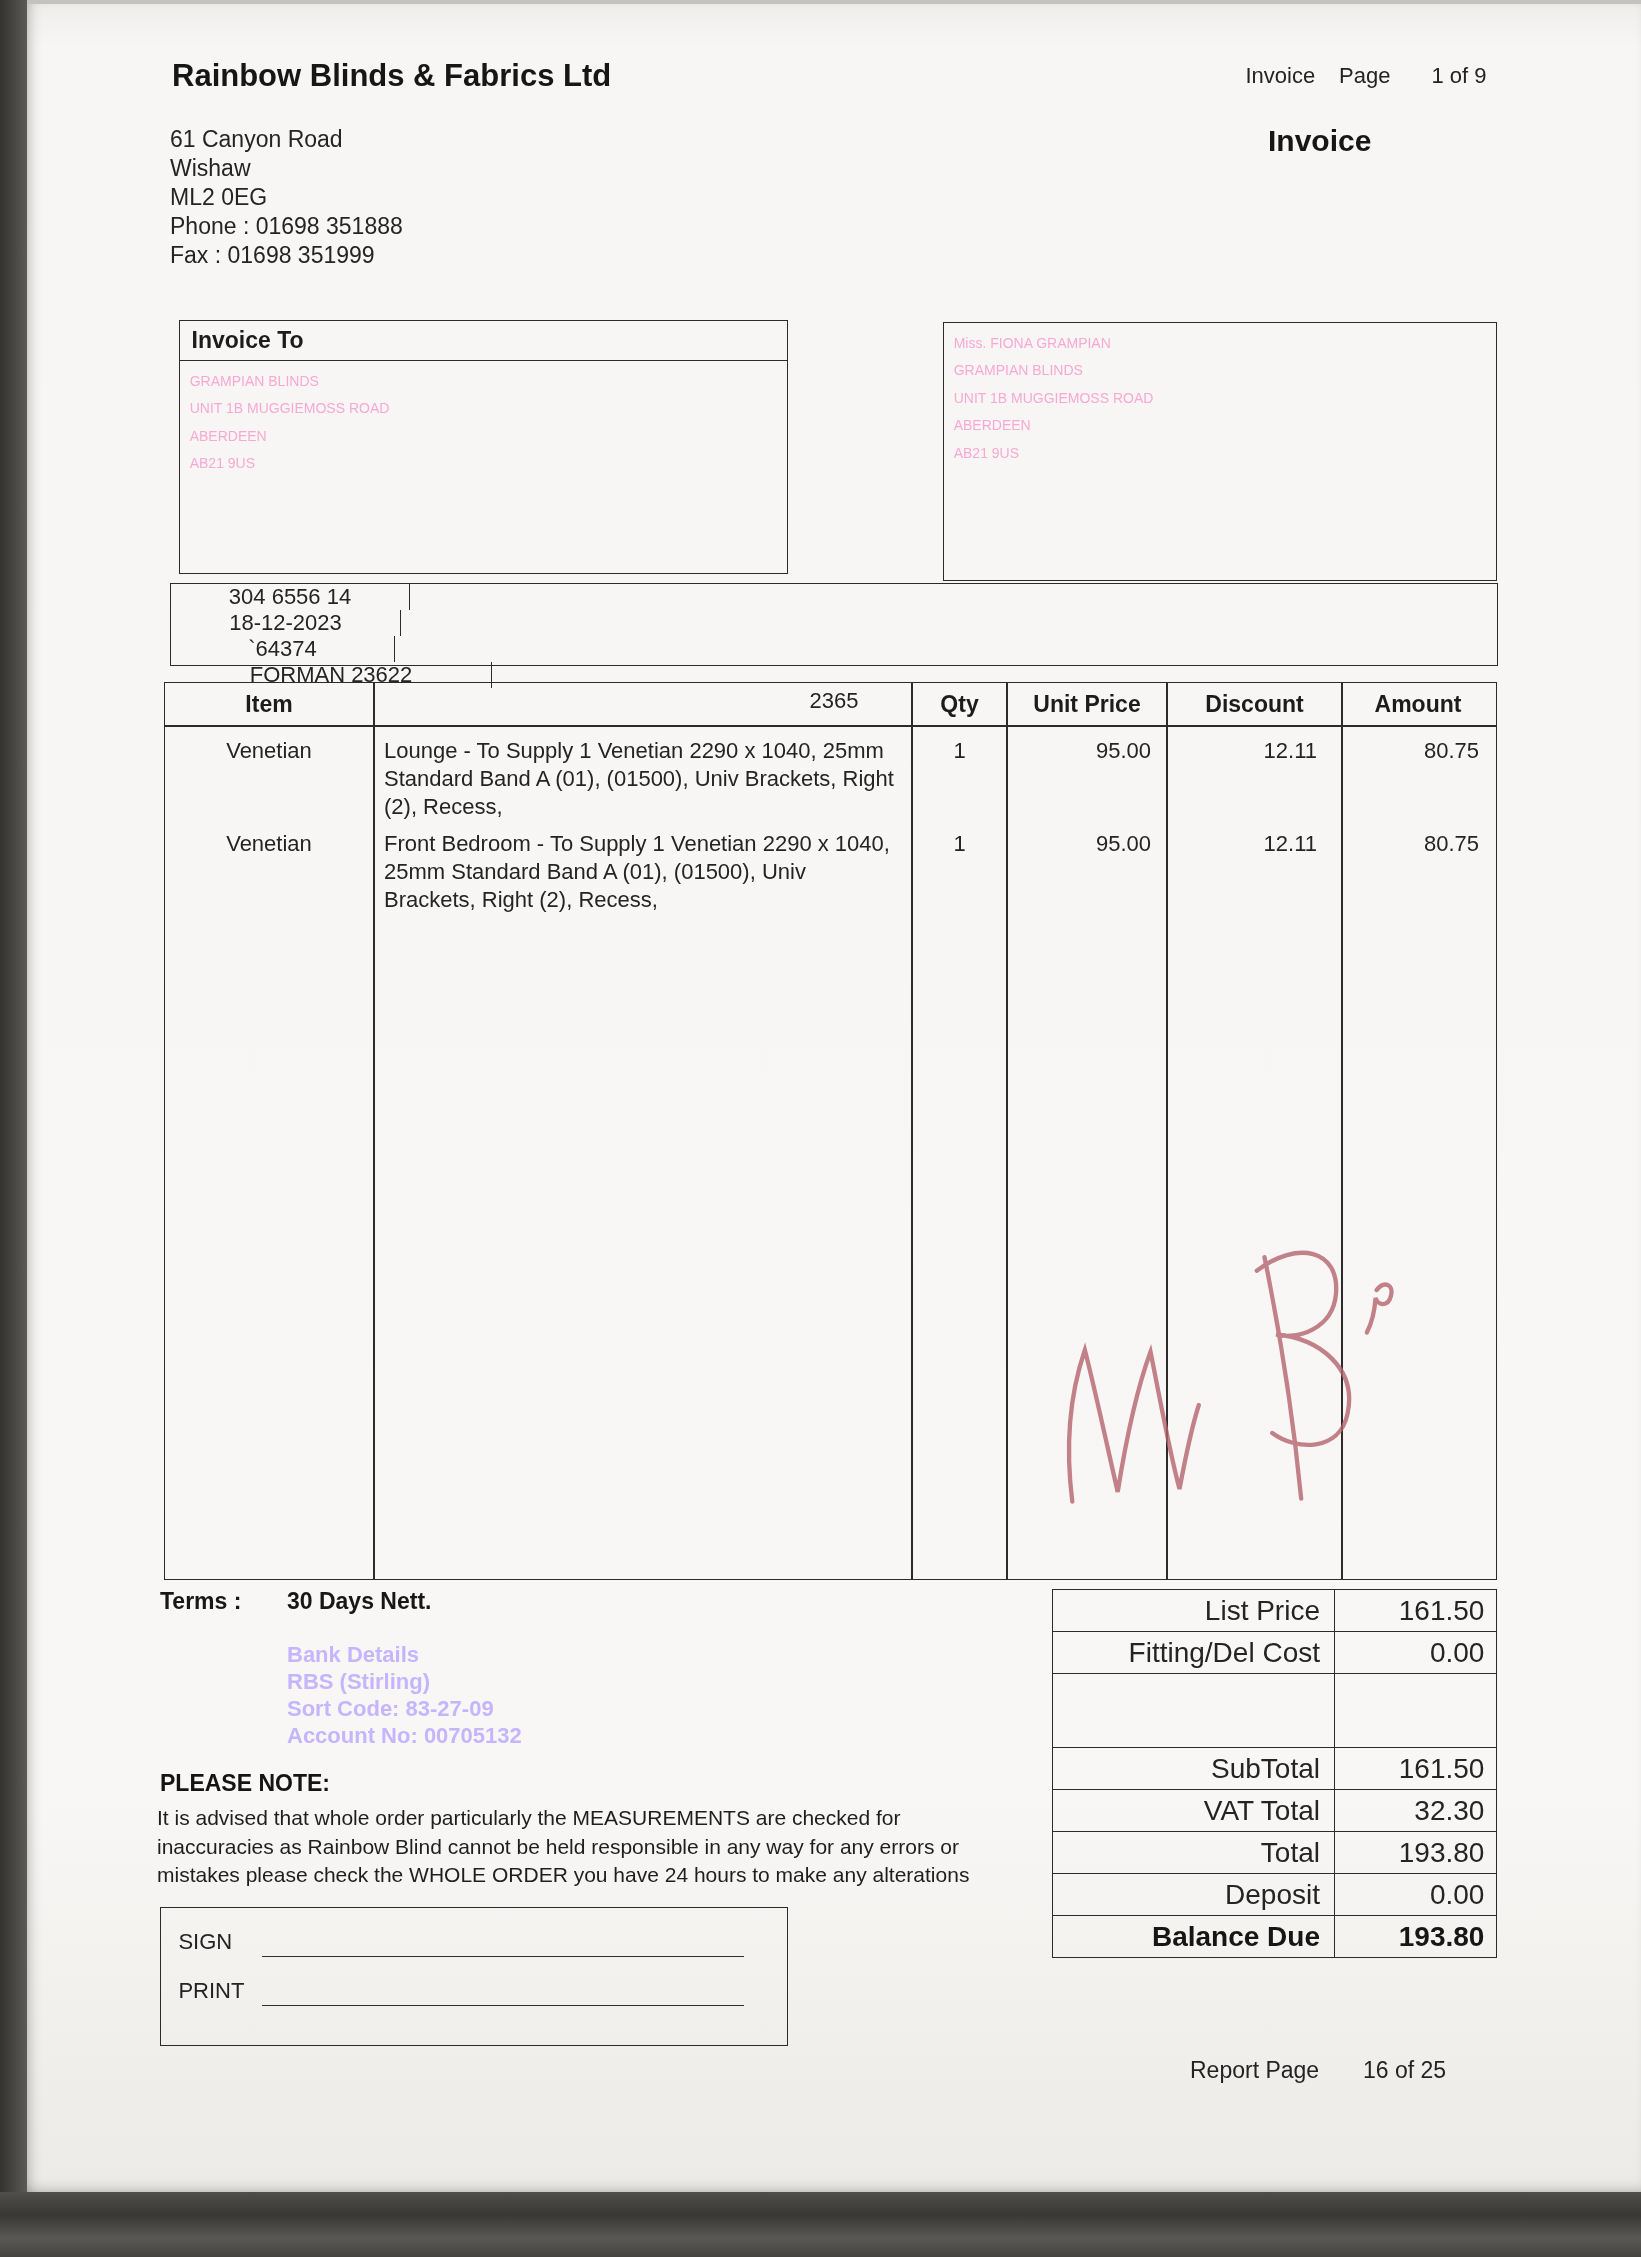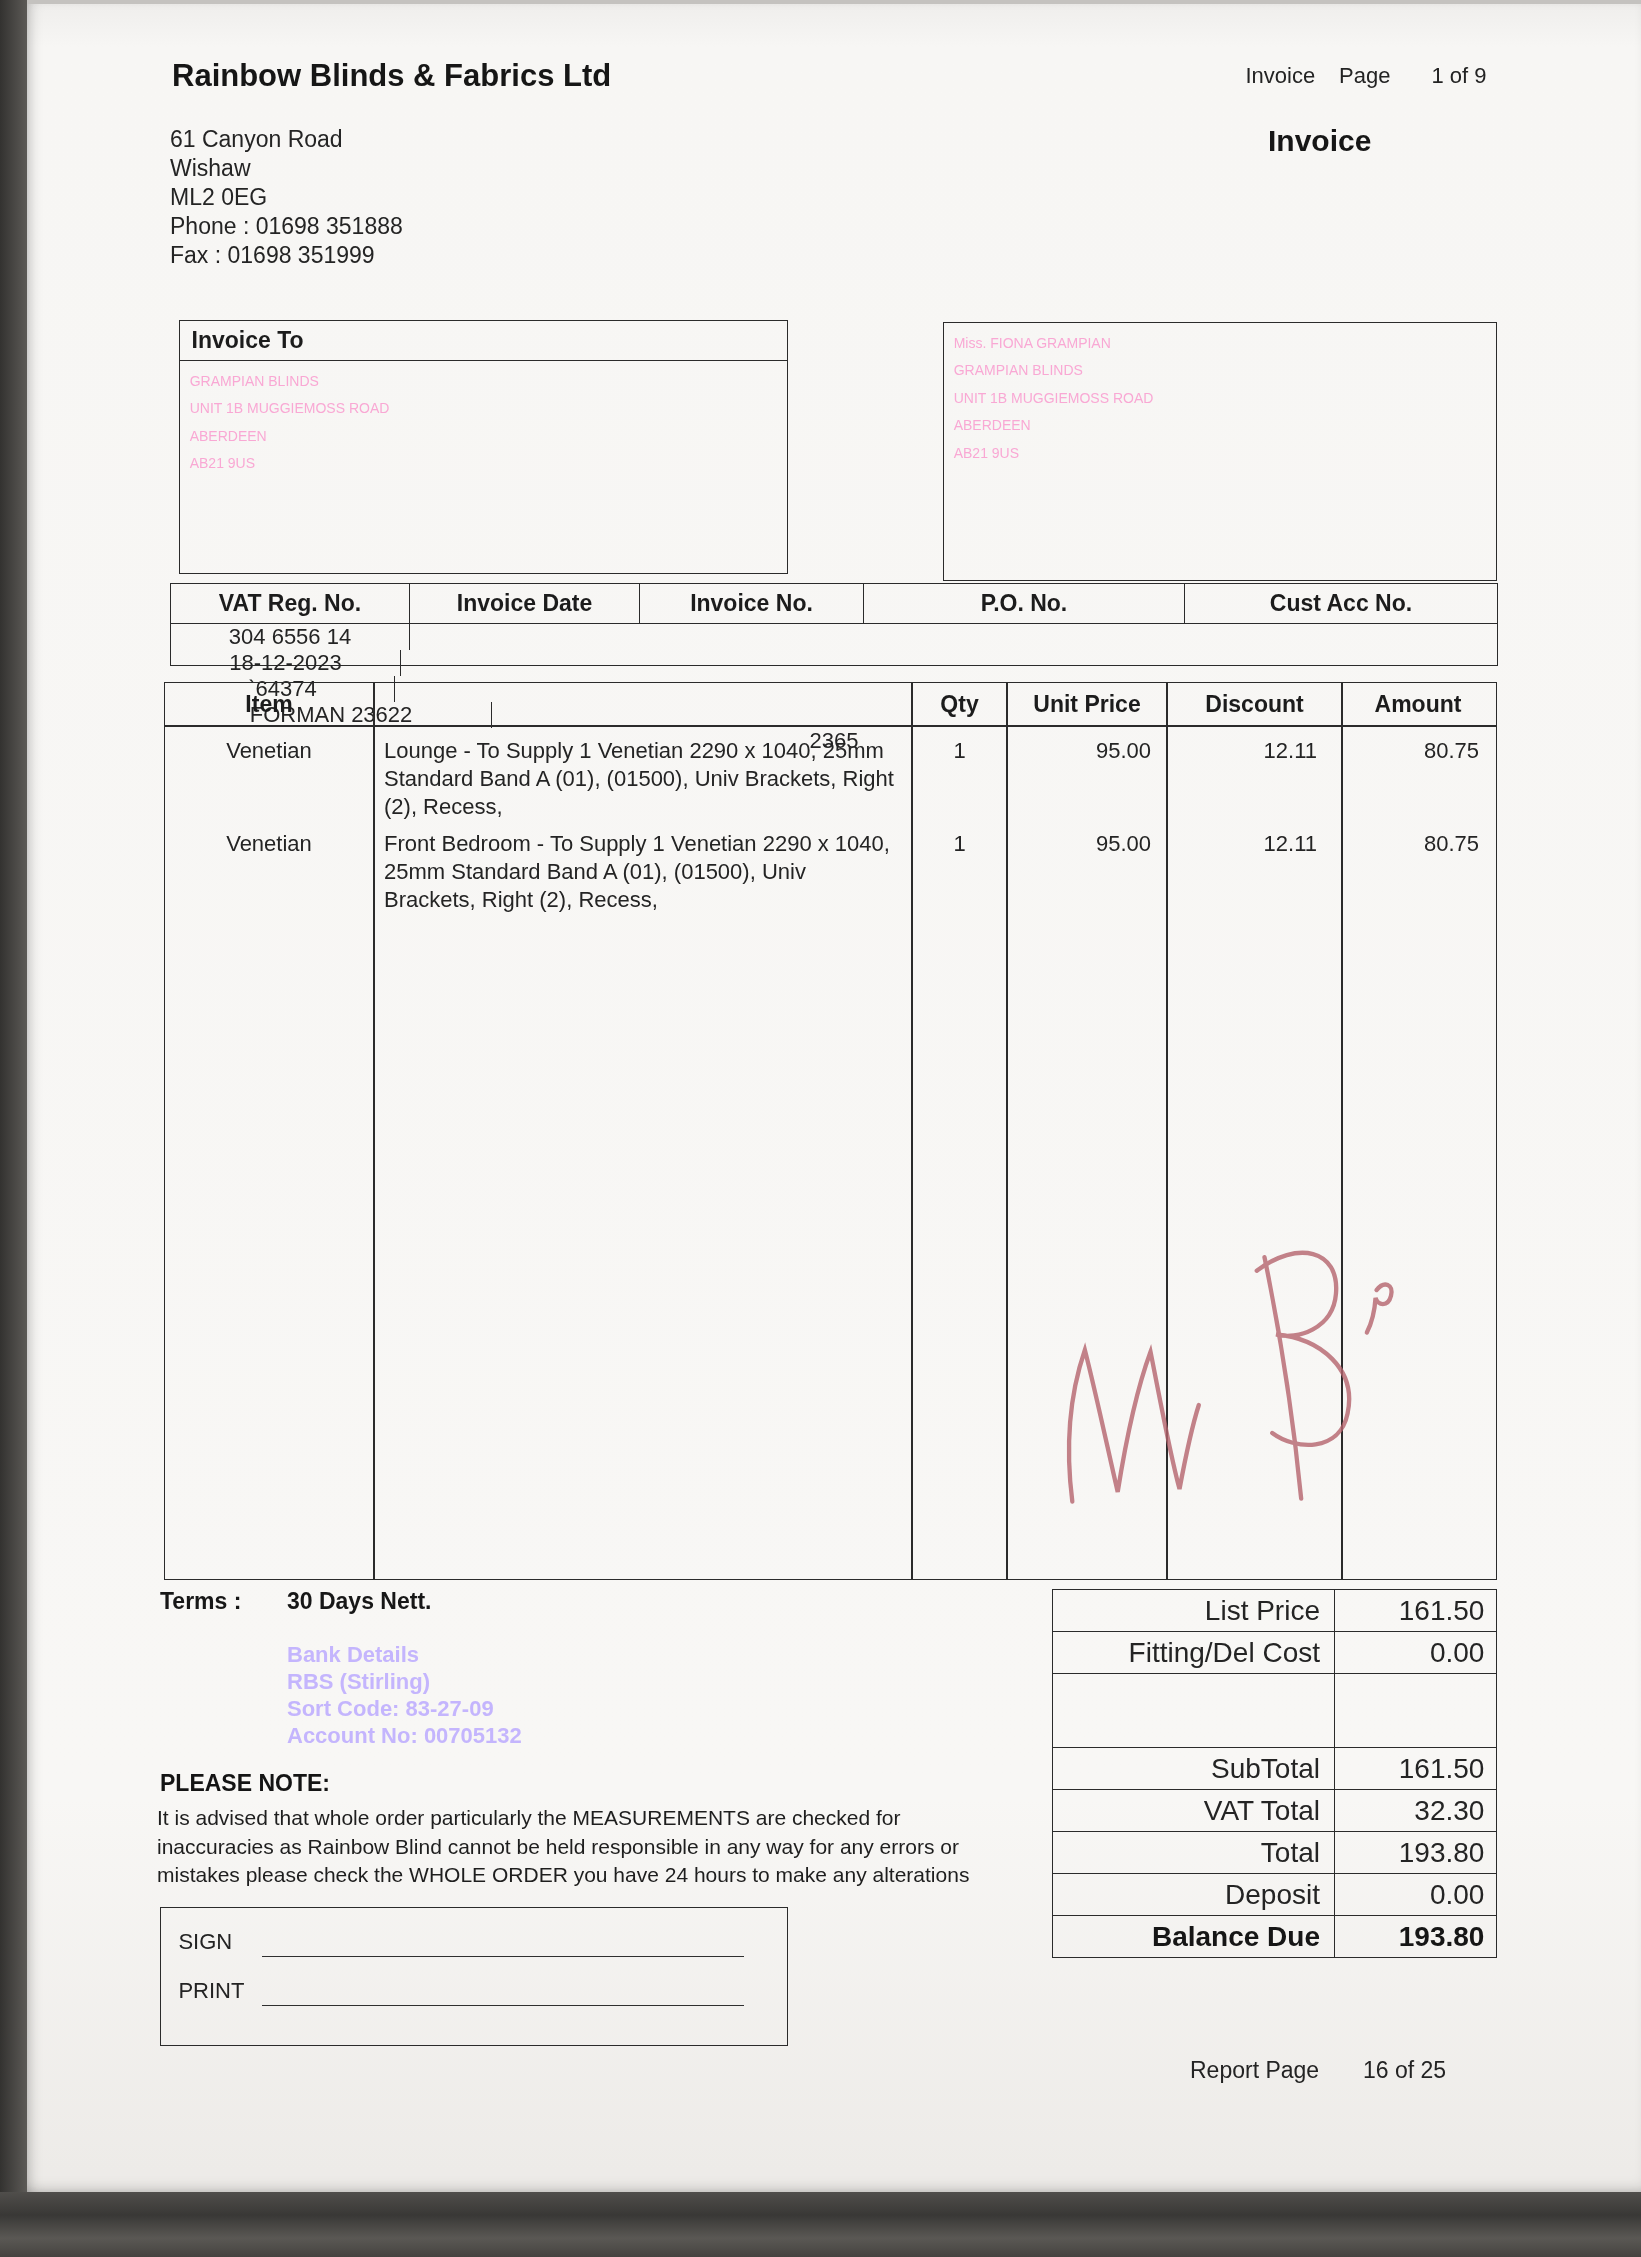--- a/index.html
+++ b/index.html
@@ -110,27 +110,20 @@
     <div class="box-body">
       <div>Miss. FIONA GRAMPIAN</div>
       <div>GRAMPIAN BLINDS</div>
       <div>UNIT 1B MUGGIEMOSS ROAD</div>
       <div>ABERDEEN</div>
       <div>AB21 9US</div>
     </div>
   </div>
 
   <div class="meta-table">
-    <div class="meta-row hdr">
-      <div class="meta-cell w0">VAT Reg. No.</div>
-      <div class="meta-cell w1">Invoice Date</div>
-      <div class="meta-cell w2">Invoice No.</div>
-      <div class="meta-cell w3">P.O. No.</div>
-      <div class="meta-cell w4">Cust Acc No.</div>
-    </div>
     <div class="meta-row val">
       <div class="meta-cell w0">304 6556 14</div>
       <div class="meta-cell w1">18-12-2023</div>
       <div class="meta-cell w2">`64374</div>
       <div class="meta-cell w3">FORMAN 23622</div>
       <div class="meta-cell w4">2365</div>
     </div>
   </div>
 
   <div class="items-table">

